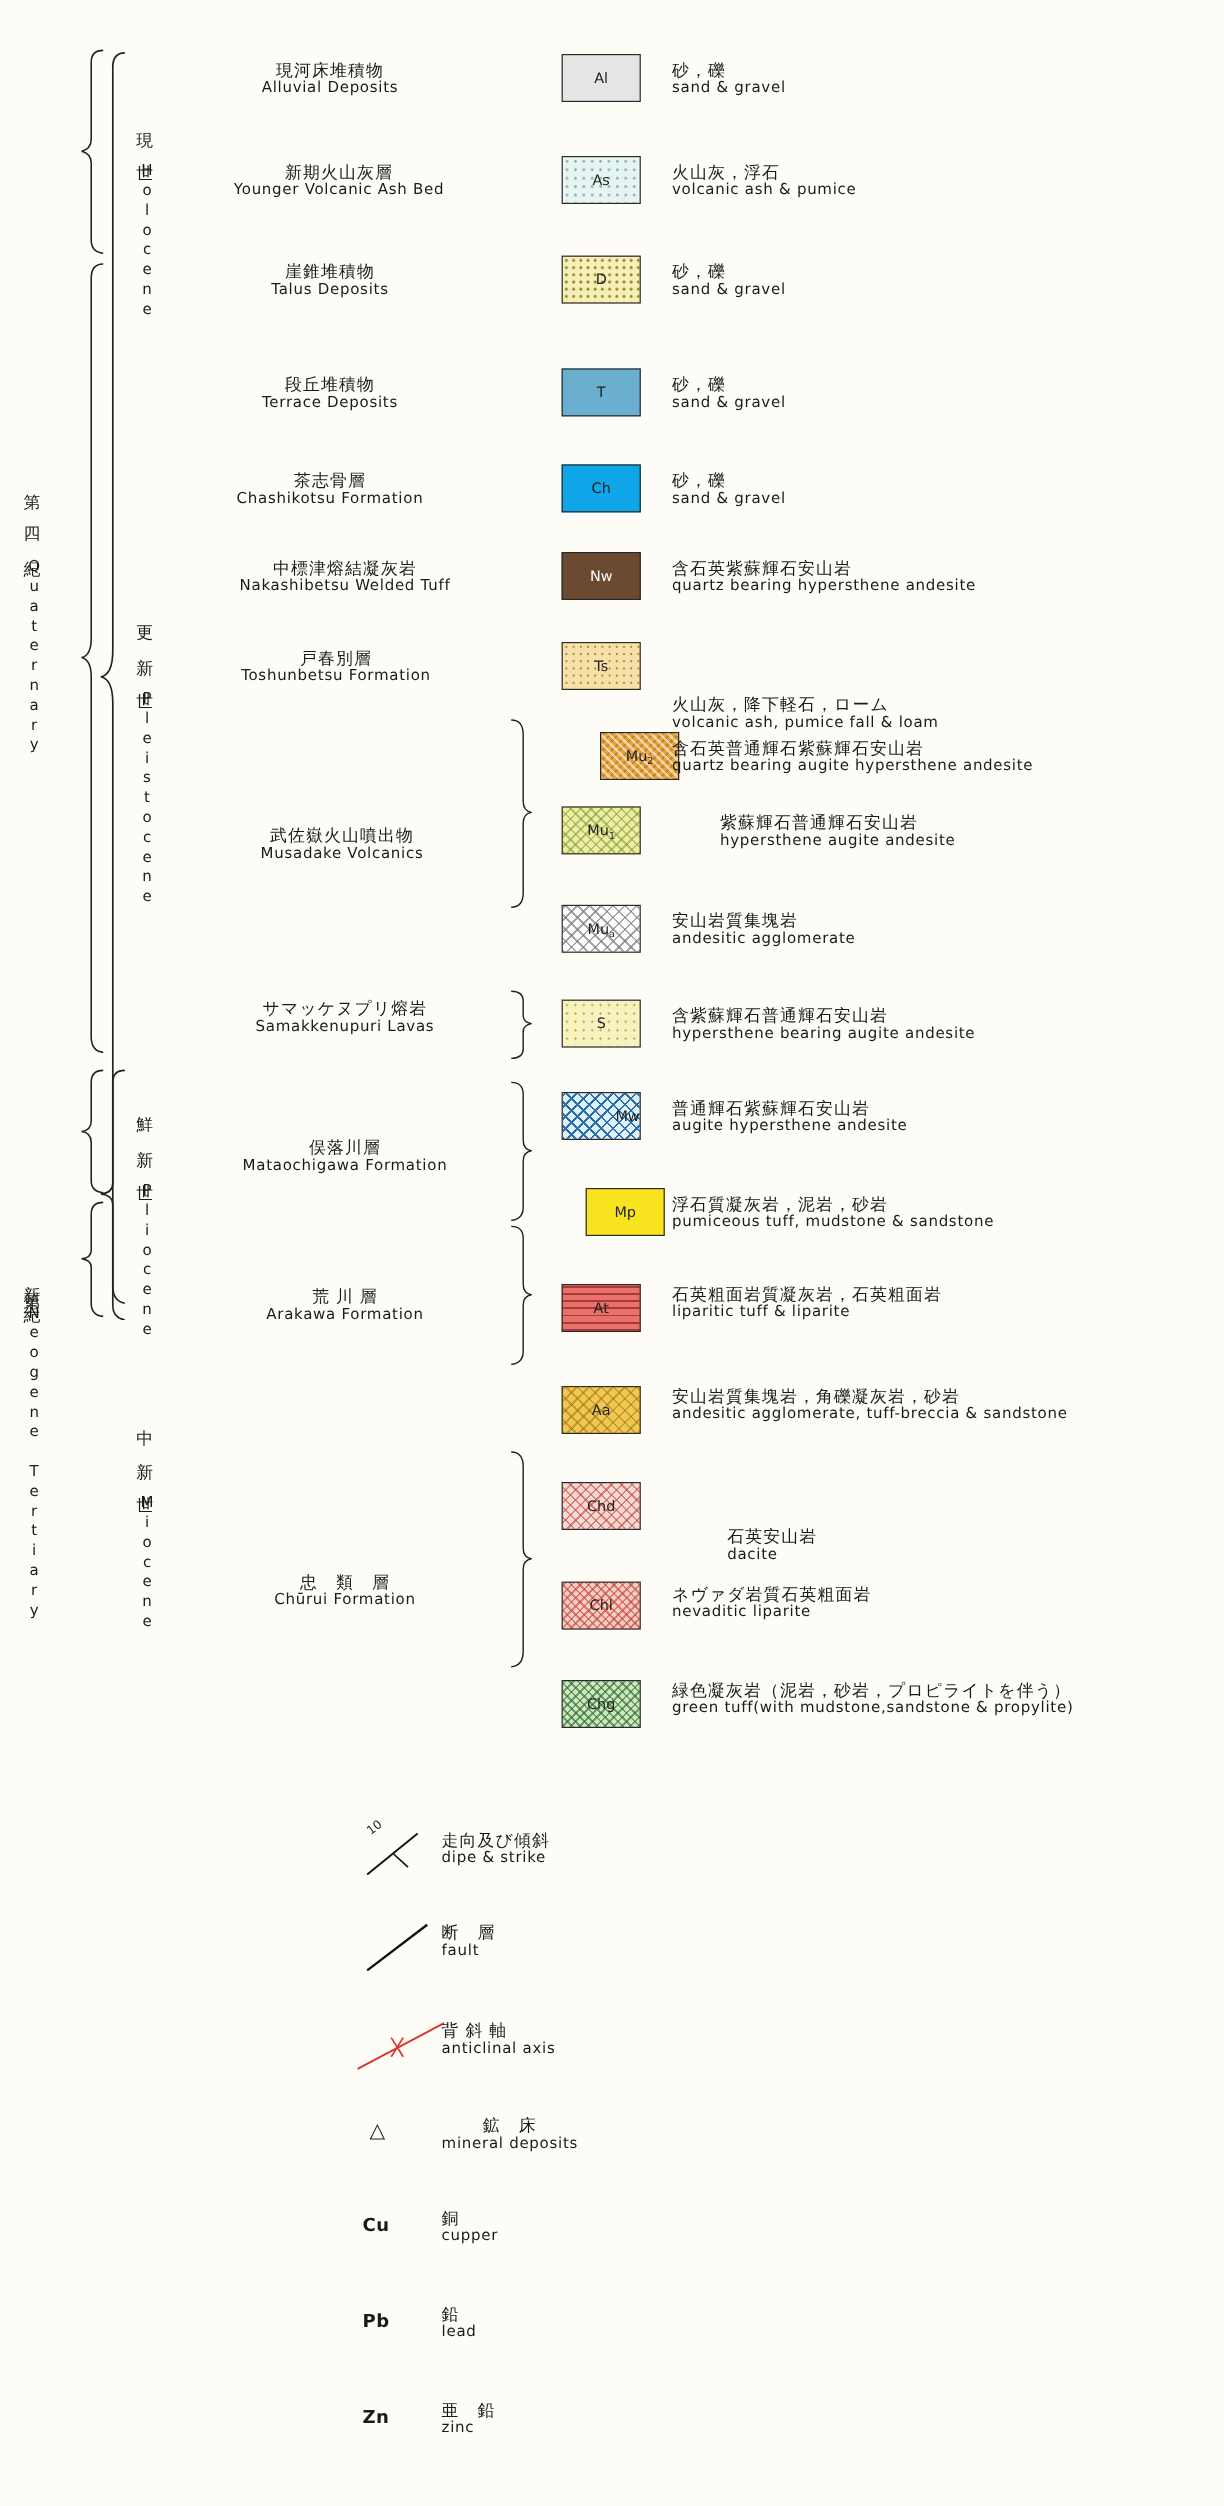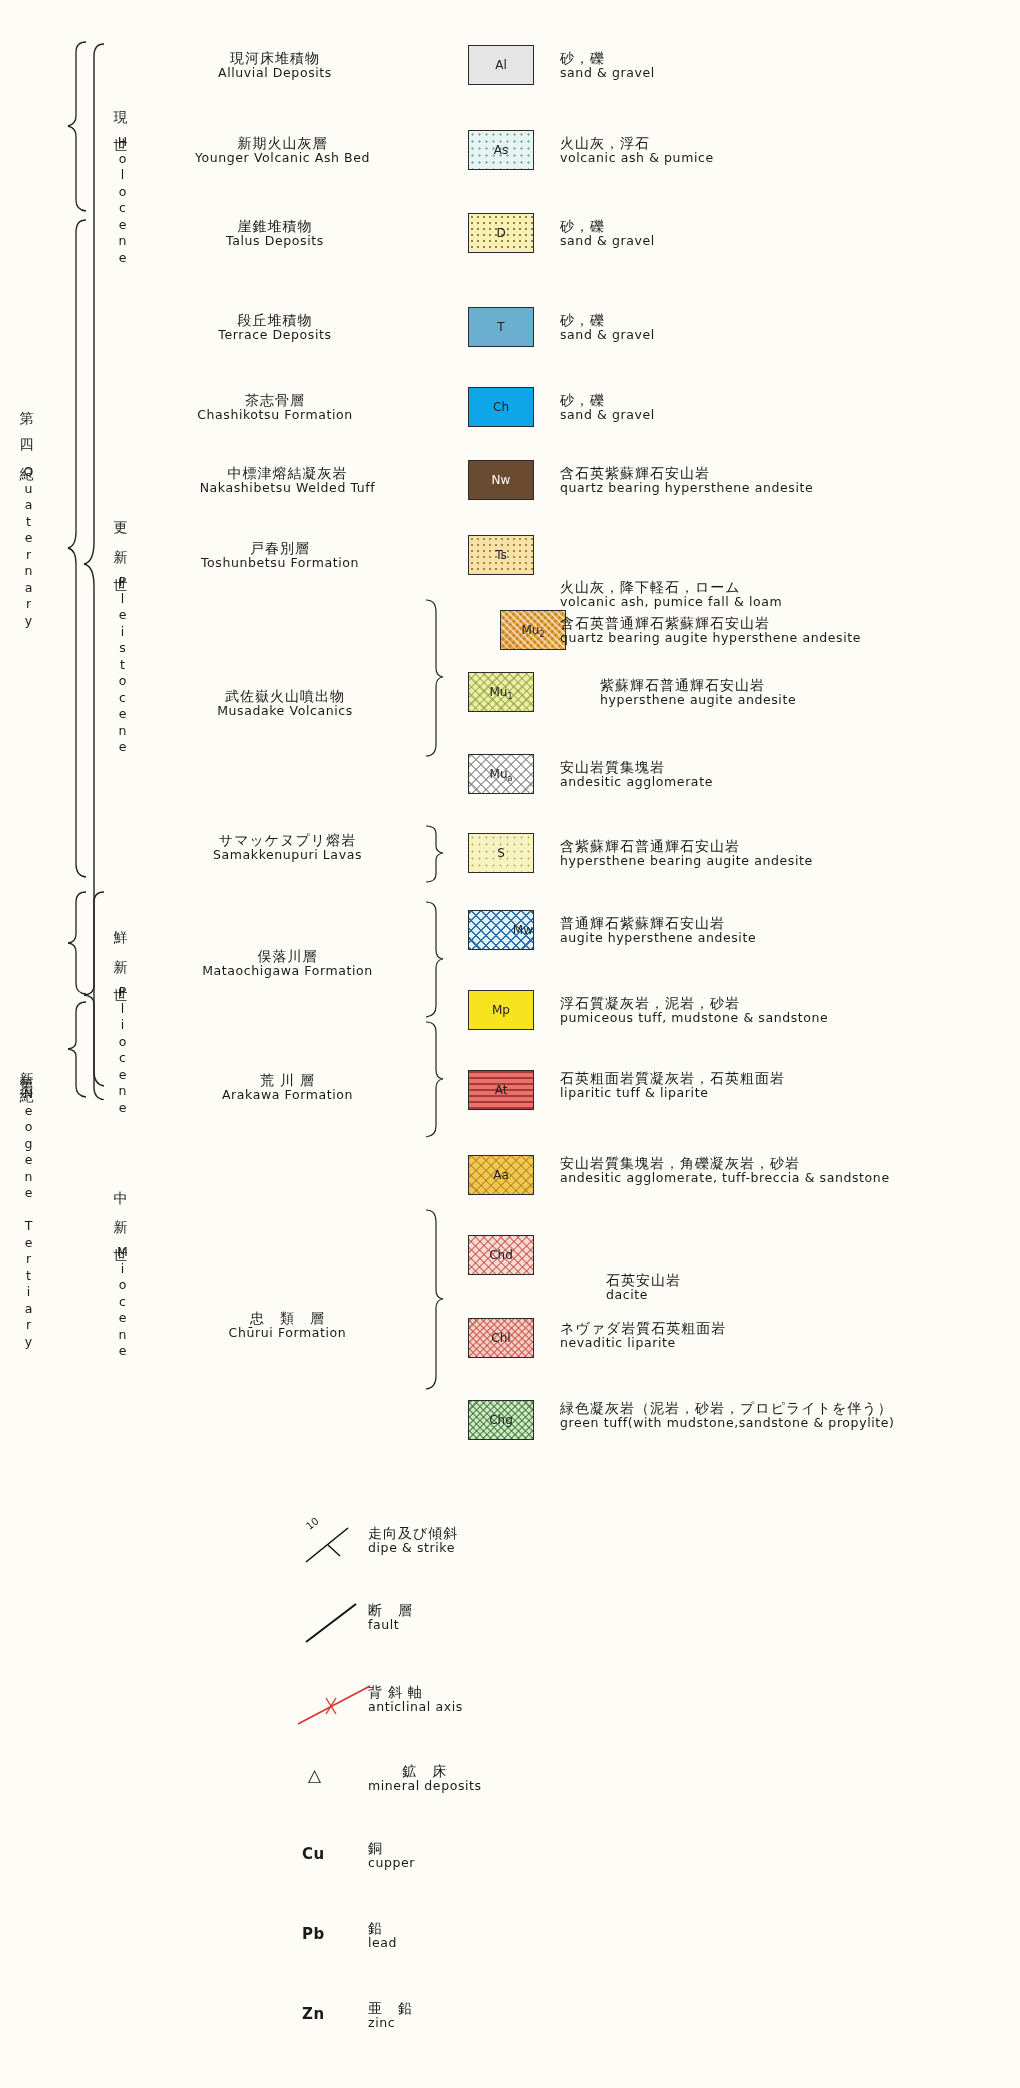--- a/index.html
+++ b/index.html
@@ -68,21 +68,21 @@
                          repeating-linear-gradient(-45deg,rgba(120,150,60,.5) 0 1.5px,transparent 1.5px 6px);}
   .p-mua{background:#ffffff;
         background-image:repeating-linear-gradient(45deg,rgba(120,120,120,.65) 0 1.5px,transparent 1.5px 7px),
                          repeating-linear-gradient(-45deg,rgba(120,120,120,.65) 0 1.5px,transparent 1.5px 7px);}
   .p-s {background:#f7f3c0;
         background-image:radial-gradient(#b9ab4a .9px, transparent 1.1px);
         background-size:7px 7px;}
   .p-mw{background:#dff1fb;
         background-image:repeating-linear-gradient(45deg,#2a6fa8 0 1.5px,transparent 1.5px 7px),
                          repeating-linear-gradient(-45deg,#2a6fa8 0 1.5px,transparent 1.5px 7px);justify-content:flex-end;}
-  .p-mp{background:#f7e41e;}
+  .p-mp{background:#f7e41e;margin-left:20px;}
   .p-at{background:#e8716b;
         background-image:repeating-linear-gradient(0deg,rgba(120,10,10,.55) 0 1.5px,transparent 1.5px 6px);}
   .p-aa{background:#f0c84e;
         background-image:repeating-linear-gradient(45deg,rgba(150,100,20,.45) 0 1.5px,transparent 1.5px 7px),
                          repeating-linear-gradient(-45deg,rgba(150,100,20,.45) 0 1.5px,transparent 1.5px 7px);}
   .p-chd{background:#f6d9d3;
         background-image:repeating-linear-gradient(45deg,rgba(190,60,50,.55) 0 1.3px,transparent 1.3px 6px),
                          repeating-linear-gradient(-45deg,rgba(190,60,50,.55) 0 1.3px,transparent 1.3px 6px);}
   .p-chl{background:#f4cdc6;
         background-image:repeating-linear-gradient(45deg,rgba(200,70,55,.6) 0 1.5px,transparent 1.5px 5px),

